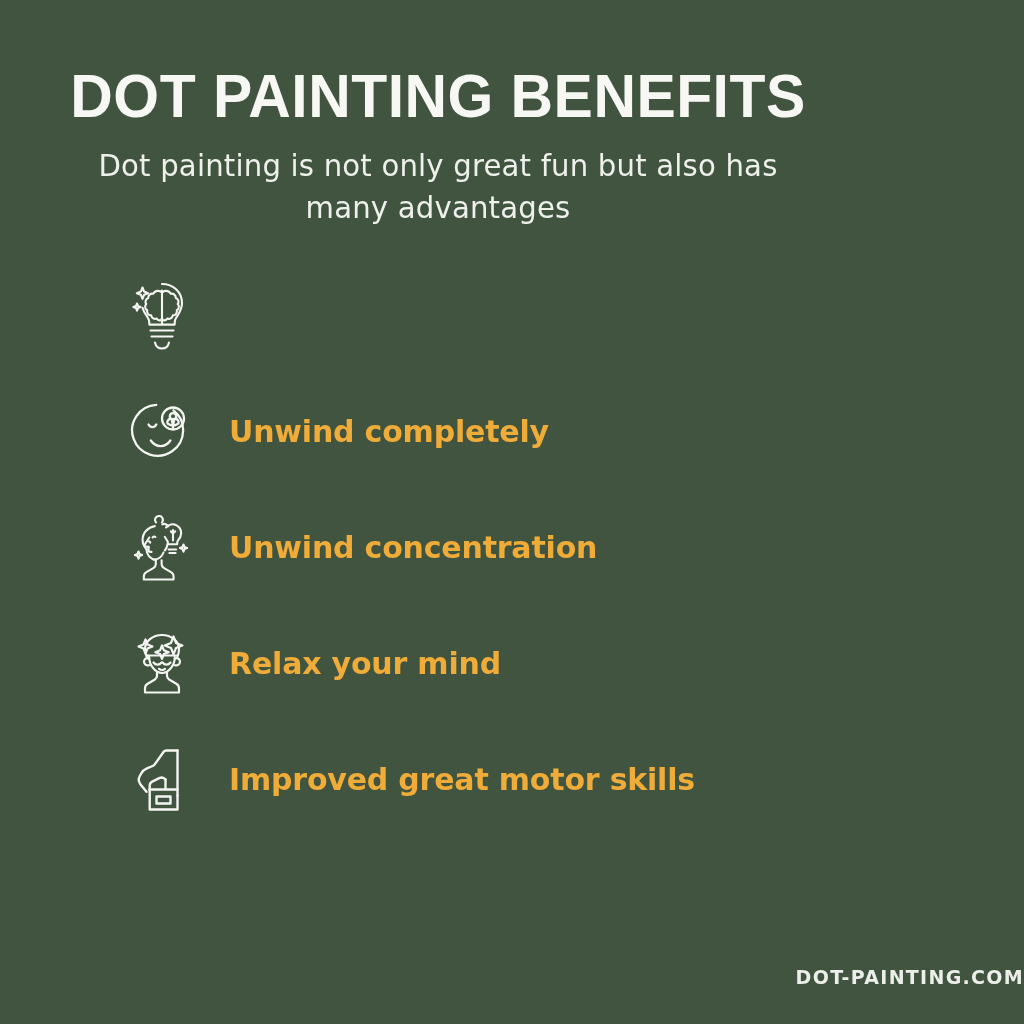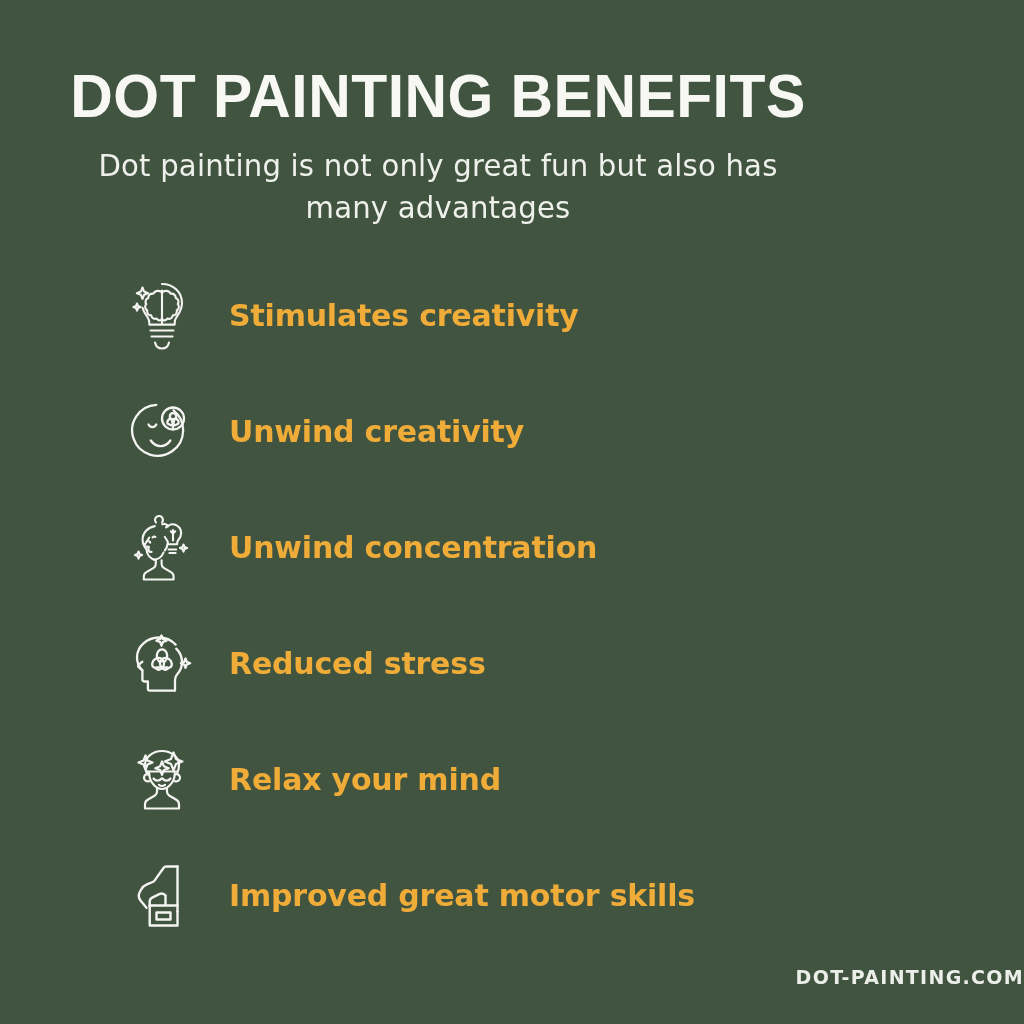--- a/index.html
+++ b/index.html
@@ -124,37 +124,36 @@
           <path d="M32 11.5v33"></path>
           <path d="M32 13.5c-2.6-2.6-7.2-2.1-8.6 1.2-2.9-0.6-5.4 1.6-5.2 4.3-2.6 0.9-3.5 4-1.9 6.1-1.9 1.8-1.4 5 0.9 6.2-0.7 2.6 1.3 5.1 4 5.1 0.4 2.6 3.1 4.1 5.5 3.1 1.2 2.2 4.2 2.5 5.8 0.6"></path>
           <path d="M32 13.5c2.6-2.6 7.2-2.1 8.6 1.2 2.9-0.6 5.4 1.6 5.2 4.3 2.6 0.9 3.5 4 1.9 6.1 1.9 1.8 1.4 5-0.9 6.2 0.7 2.6-1.3 5.1-4 5.1-0.4 2.6-3.1 4.1-5.5 3.1-1.2 2.2-4.2 2.5-5.8 0.6"></path>
           <path d="M20.5 51.5h23"></path>
           <path d="M21.5 57.5h21"></path>
           <path d="M25 63.5c0.8 3.6 3.6 6 7 6s6.2-2.4 7-6"></path>
           <path d="M12.5 8.5l1.6 4.1 4.1 1.6-4.1 1.6-1.6 4.1-1.6-4.1L6.8 14.2l4.1-1.6z"></path>
           <path d="M7 24.5l1 2.6 2.6 1-2.6 1-1 2.6-1-2.6-2.6-1 2.6-1z"></path>
         </svg>
       </span>
-      <span class="benefit-label">Stimulates creativity</span>
     </div>
 
     <div class="benefit-row">
       <span class="benefit-icon">
         <svg viewBox="0 0 64 74" fill="none" stroke="#f4f5f2" stroke-width="2.3" stroke-linecap="round" stroke-linejoin="round">
           <path d="M43.5 15.3A25.5 25.5 0 1 1 26.3 9.8"></path>
           <path d="M43 12.5a11 11 0 1 1 0 22 11 11 0 0 1 0-22z"></path>
           <path d="M43 18.1c2 0 3.2 1.7 3.2 3.6 0 1.1-0.5 2.1-1.2 2.7h-4c-0.7-0.6-1.2-1.6-1.2-2.7 0-1.9 1.2-3.6 3.2-3.6z"></path>
           <path d="M43 24.4c1.8-1 4-0.5 5.1 1.1 0.6 0.9 0.7 2 0.4 2.9l-3.3 1.9c-1-0.2-1.9-0.9-2.4-1.9-0.9-1.6-0.5-3.4 0.2-4z"></path>
           <path d="M43 24.4c-1.8-1-4-0.5-5.1 1.1-0.6 0.9-0.7 2-0.4 2.9l3.3 1.9c1-0.2 1.9-0.9 2.4-1.9 0.9-1.6 0.5-3.4-0.2-4z"></path>
           <path d="M43 28.3v4.6"></path>
           <path d="M18.5 29.5c0.9 1.6 2.3 2.6 3.9 2.6s3-1 3.9-2.6"></path>
           <path d="M20.8 45.5c2.4 3.5 5.9 5.6 9.8 5.6s7.4-2.1 9.8-5.6"></path>
         </svg>
       </span>
-      <span class="benefit-label">Unwind creativity</span>
+      <span class="benefit-label">Unwind completely</span>
     </div>
 
     <div class="benefit-row">
       <span class="benefit-icon">
         <svg viewBox="0 0 64 74" fill="none" stroke="#f4f5f2" stroke-width="2.1" stroke-linecap="round" stroke-linejoin="round">
           <path d="M36 16.5c2.6-3.1 7-4 10.6-2.1 4 2.1 5.7 7 3.9 11.1-0.6 1.4-1.6 2.6-2.3 3.6-0.7 1-1 1.8-1 2.8v1.3h-9.3v-1.3c0-1-0.3-1.8-1-2.8-0.6-0.9-1.5-2-2.1-3.2"></path>
           <path d="M43 19v10.5"></path>
           <path d="M43 22.6l-2.2-2.3M43 22.6l2.2-2.3"></path>
           <path d="M38.6 38.5h7.6M39.4 42h6.2"></path>
           <path d="M24.8 15.1c-7 1.1-12.2 6.8-12.2 13.7 0 3.7 1.5 7 4 9.4"></path>
@@ -168,36 +167,20 @@
           <path d="M25.8 48.8v4.3c0 1.5-0.8 2.9-2.1 3.7l-7.3 4.4c-1.6 0.9-2.6 2.6-2.6 4.5v2.8h29.8v-2.8c0-1.9-1-3.6-2.6-4.5l-7.3-4.4c-1.3-0.8-2.1-2.2-2.1-3.7v-3.9"></path>
           <path d="M26 11.5c-1.6-1.8-1.2-4.6 0.8-5.9 1.9-1.2 4.5-0.6 5.6 1.4 0.8 1.5 0.6 3.2-0.4 4.4"></path>
           <path d="M32.3 13.4c2.2-1.1 4.9-0.2 5.9 2"></path>
           <path d="M53.5 33.5l1 2.6 2.6 1-2.6 1-1 2.6-1-2.6-2.6-1 2.6-1z"></path>
           <path d="M8.5 40.5l1 2.6 2.6 1-2.6 1-1 2.6-1-2.6-2.6-1 2.6-1z"></path>
         </svg>
       </span>
       <span class="benefit-label">Unwind concentration</span>
     </div>
 
-    <div class="benefit-row">
-      <span class="benefit-icon">
-        <svg viewBox="0 0 64 74" fill="none" stroke="#f4f5f2" stroke-width="2.3" stroke-linecap="round" stroke-linejoin="round">
-          <path d="M45.6 17.6C41.6 13.3 35.6 10.5 29 10.5 16.9 10.5 7 19.4 7 30.4c0 5 2 9.5 5.4 13v9.2c0 1 0.8 1.9 1.9 1.9h3.6v7.2c0 1 0.8 1.9 1.9 1.9h25.1"></path>
-          <path d="M45 63.6V52.9c0-2.1 0.8-4.1 2.2-5.6 3-3.3 4.8-7.6 4.8-12.3 0-5.2-2.2-9.9-5.8-13.3"></path>
-          <path d="M12.4 43.4l-3.8-3.2c-0.7-0.6-0.7-1.7 0-2.3l3.8-3.2"></path>
-          <path d="M32 22.3c3.2 0 5.2 3.2 5.2 6.6 0 2.2-0.9 4.2-2.2 5.5h-6c-1.3-1.3-2.2-3.3-2.2-5.5 0-3.4 2-6.6 5.2-6.6z"></path>
-          <path d="M32 32.1c2.9-2.1 6.9-1.3 8.8 1.8 1.1 1.8 1.2 3.9 0.5 5.7l-5.8 3.3c-1.8-0.2-3.5-1.3-4.5-3.1-1.7-2.9-1-6.2 1-7.7z"></path>
-          <path d="M32 32.1c-2.9-2.1-6.9-1.3-8.8 1.8-1.1 1.8-1.2 3.9-0.5 5.7l5.8 3.3c1.8-0.2 3.5-1.3 4.5-3.1 1.7-2.9 1-6.2-1-7.7z"></path>
-          <path d="M26.5 40.5h11"></path>
-          <path d="M31.5 8.5l1.4 3.7 3.7 1.4-3.7 1.4-1.4 3.7-1.4-3.7-3.7-1.4 3.7-1.4z"></path>
-          <path d="M55.5 31.5l1.3 3.4 3.4 1.3-3.4 1.3-1.3 3.4-1.3-3.4-3.4-1.3 3.4-1.3z"></path>
-        </svg>
-      </span>
-      <span class="benefit-label">Reduced stress</span>
-    </div>
 
     <div class="benefit-row">
       <span class="benefit-icon">
         <svg viewBox="0 0 64 74" fill="none" stroke="#f4f5f2" stroke-width="2.2" stroke-linecap="round" stroke-linejoin="round">
           <path d="M16.8 30.6C15.7 27.9 15 25 15 22.1 15 14.3 22.6 8 32 8s17 6.3 17 14.1c0 2.9-0.7 5.8-1.8 8.5"></path>
           <path d="M17.5 28.5h29"></path>
           <path d="M18 28.5c0 1-0.2 2.1-0.4 3"></path>
           <path d="M19 31.5c-1.9-0.9-4.2 0-4.8 2-0.6 2 0.6 4.2 2.6 4.8 0.8 0.2 1.6 0.2 2.3-0.1"></path>
           <path d="M45 31.5c1.9-0.9 4.2 0 4.8 2 0.6 2-0.6 4.2-2.6 4.8-0.8 0.2-1.6 0.2-2.3-0.1"></path>
           <path d="M19.2 30.2c0 7.6 5.7 15.8 12.8 15.8s12.8-8.2 12.8-15.8"></path>

